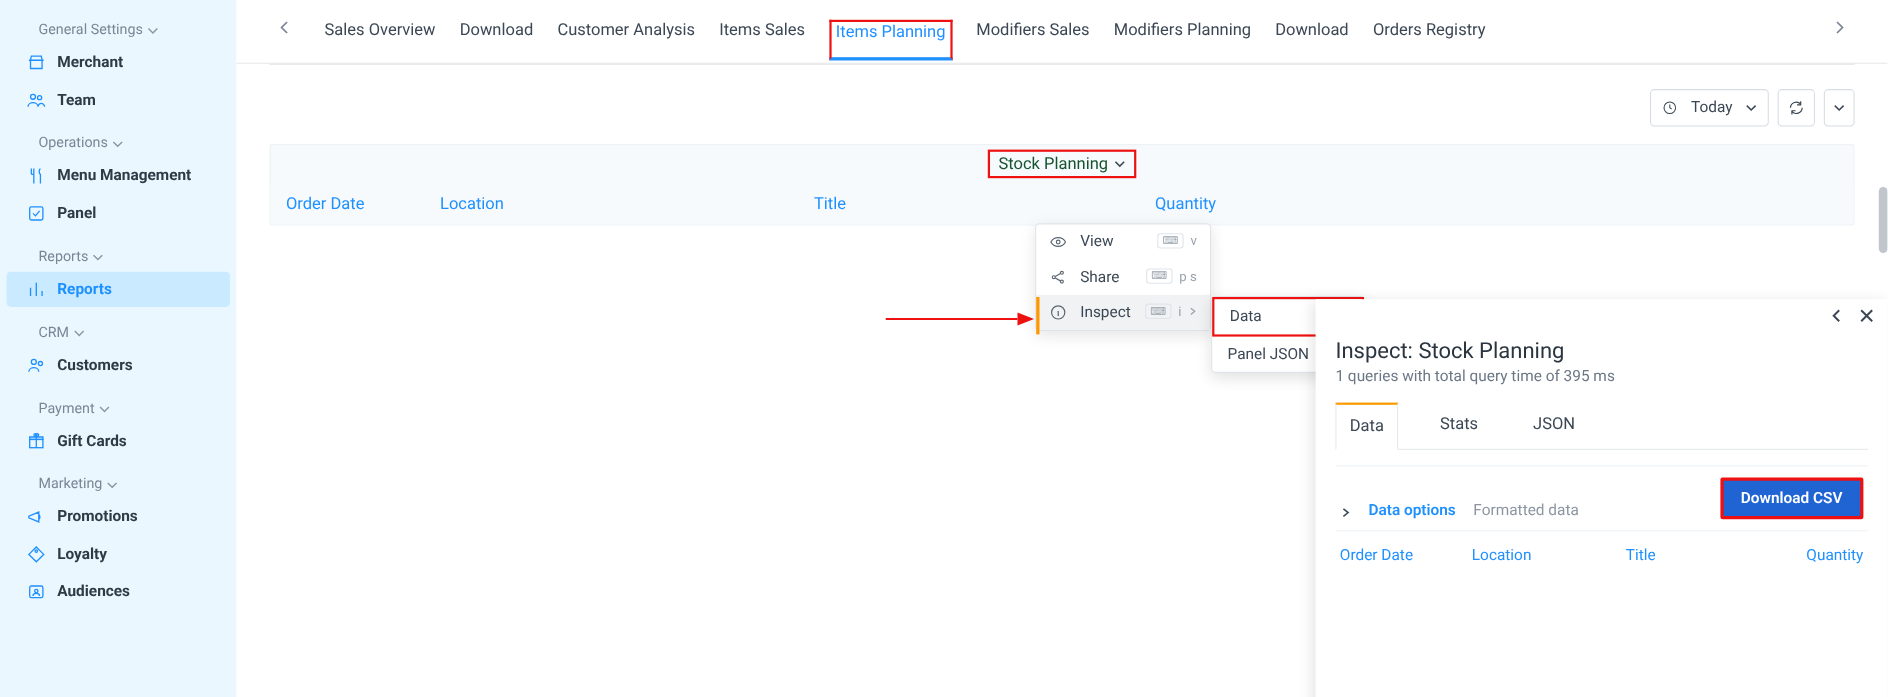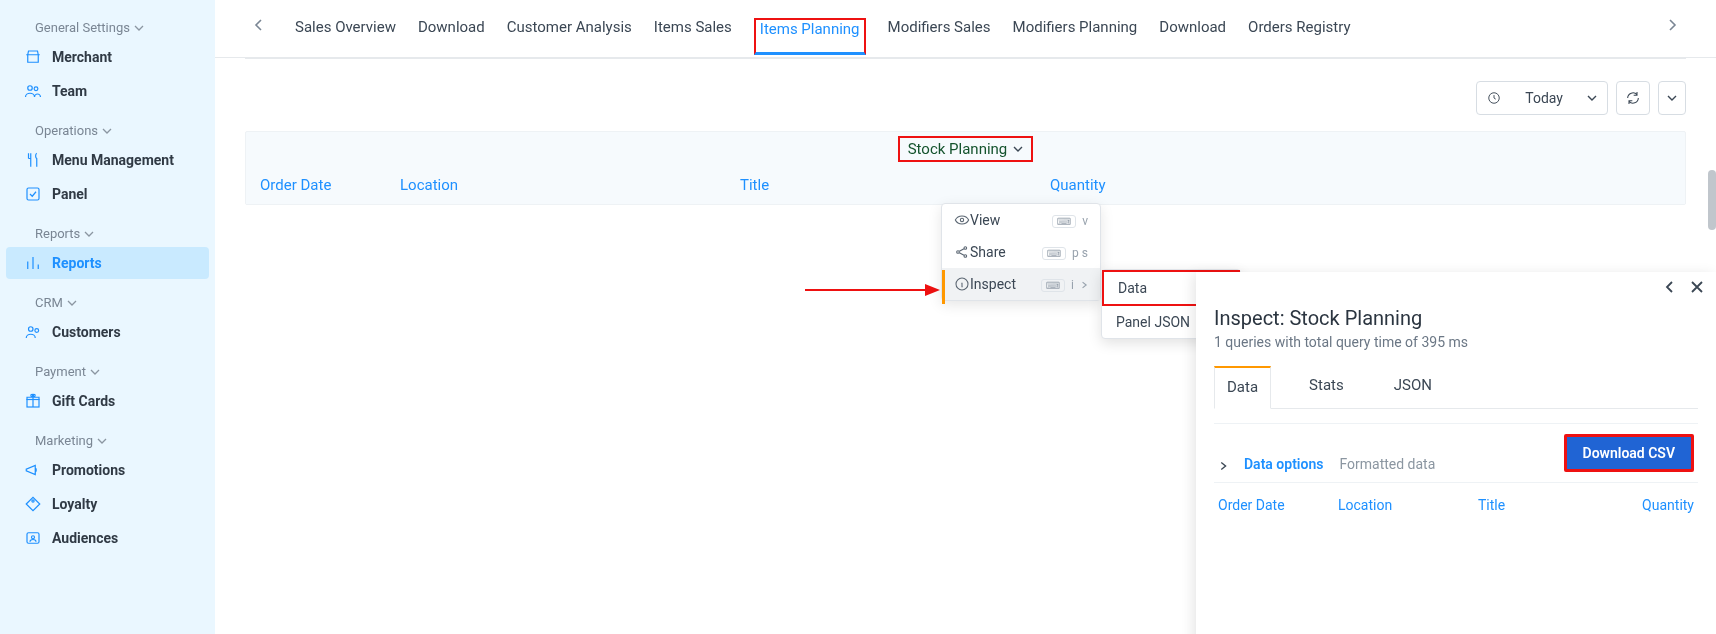--- a/index.html
+++ b/index.html
@@ -13,29 +13,29 @@
   .si { width: 18px; height: 18px; display: inline-flex; align-items: center; justify-content: center; color: #1e90ff; }
   .chev { width: 10px; height: 10px; }
   .main { flex: 1; position: relative; background:#fff; }
   .tabs-row { display:flex; align-items:flex-start; gap: 22px; padding: 18px 30px 0 30px; border-bottom: 1px solid #e6e9ec; height: 58px; font-size: 15px; color:#3b4754; }
   .tab-arrow { width:28px; display:flex; align-items:center; justify-content:center; color:#7a8694; cursor:pointer; }
   .tab { cursor:pointer; padding-bottom: 16px; }
   .tab.active { color:#1e90ff; border-bottom: 2px solid #1e90ff; }
   .tab.highlighted { border:2px solid #e11; padding: 0 4px 14px 4px; margin-bottom:-2px; border-bottom: 3px solid #1e90ff;}
   .hr { height:1px; background:#e6e9ec; margin: 0 30px; }
   .toolbar { display:flex; justify-content:flex-end; align-items:center; gap:8px; padding: 22px 30px 10px; }
-  .btn { border:1px solid #d7dde3; background:#fff; border-radius:4px; height:34px; display:flex; align-items:center; gap:24px; padding:0 10px; color:#3b4754; cursor:pointer; font-size:14px;}
+  .btn { border:1px solid #d7dde3; background:#fff; border-radius:4px; height:34px; display:flex; align-items:center; gap:12px; padding:0 10px; color:#3b4754; cursor:pointer; font-size:14px;}
   .panel-wrap { margin: 6px 30px; border:1px solid #eef2f5; background:#f6fafd; border-radius:2px; position:relative; }
   .panel-title-row { display:flex; justify-content:center; align-items:center; height:34px; }
   .panel-title { display:flex; align-items:center; gap:6px; font-size:15px; color:#14532d; border:2px solid #e11; padding: 2px 8px; }
   .table-headers { display:flex; padding: 10px 14px; font-size:15px; color:#1e90ff; background:#f6fafd; }
   .th1 { width: 140px;} .th2 { width: 340px;} .th3 { width:310px;} .th4 { flex:1;}
   .arrow-annot { position:absolute; top:280px; left:590px; }
   .context-menu { position:absolute; top:203px; left:726px; width:160px; background:#fff; border:1px solid #e0e4e9; border-radius:4px; box-shadow:0 4px 14px rgba(0,0,0,.1); font-size:14px; z-index:10; }
-  .cm-item { display:flex; align-items:flex-end; gap:0; padding:8px 12px; color:#3b4754; cursor:pointer; }
+  .cm-item { display:flex; align-items:flex-start; gap:12px; padding:8px 12px; color:#3b4754; cursor:pointer; }
   .cm-item.hover { background:#f0f2f4; }
   .cm-left-accent { position:absolute; left:0; top:66px; width:3px; height:34px; background:#ff9800; }
   .cm-ic { width:16px; height:16px; display:inline-flex; align-items:center; justify-content:center; color:#5b6672;}
   .cm-short { margin-left:auto; display:flex; gap:6px; align-items:center; color:#98a2ad; font-size:12px;}
   .kbd { border:1px solid #dfe4e9; border-radius:3px; padding:0 4px; font-size:10px; color:#98a2ad;}
   .submenu { position:absolute; top:269px; left:886px; width:140px; background:#fff; border:1px solid #e0e4e9; border-radius:4px; box-shadow:0 4px 14px rgba(0,0,0,.12); z-index:11; }
   .sm-item { padding:8px 14px; font-size:14px; color:#3b4754; cursor:pointer; }
   .sm-item.boxed { border:2px solid #e11; }
   .drawer { position:absolute; right:0; top:272px; width:520px; height:380px; background:#fff; box-shadow:-3px 2px 12px rgba(0,0,0,.1); z-index:20; padding:0; }
   .drawer-head { display:flex; justify-content:flex-end; gap:14px; padding:8px 12px; }

